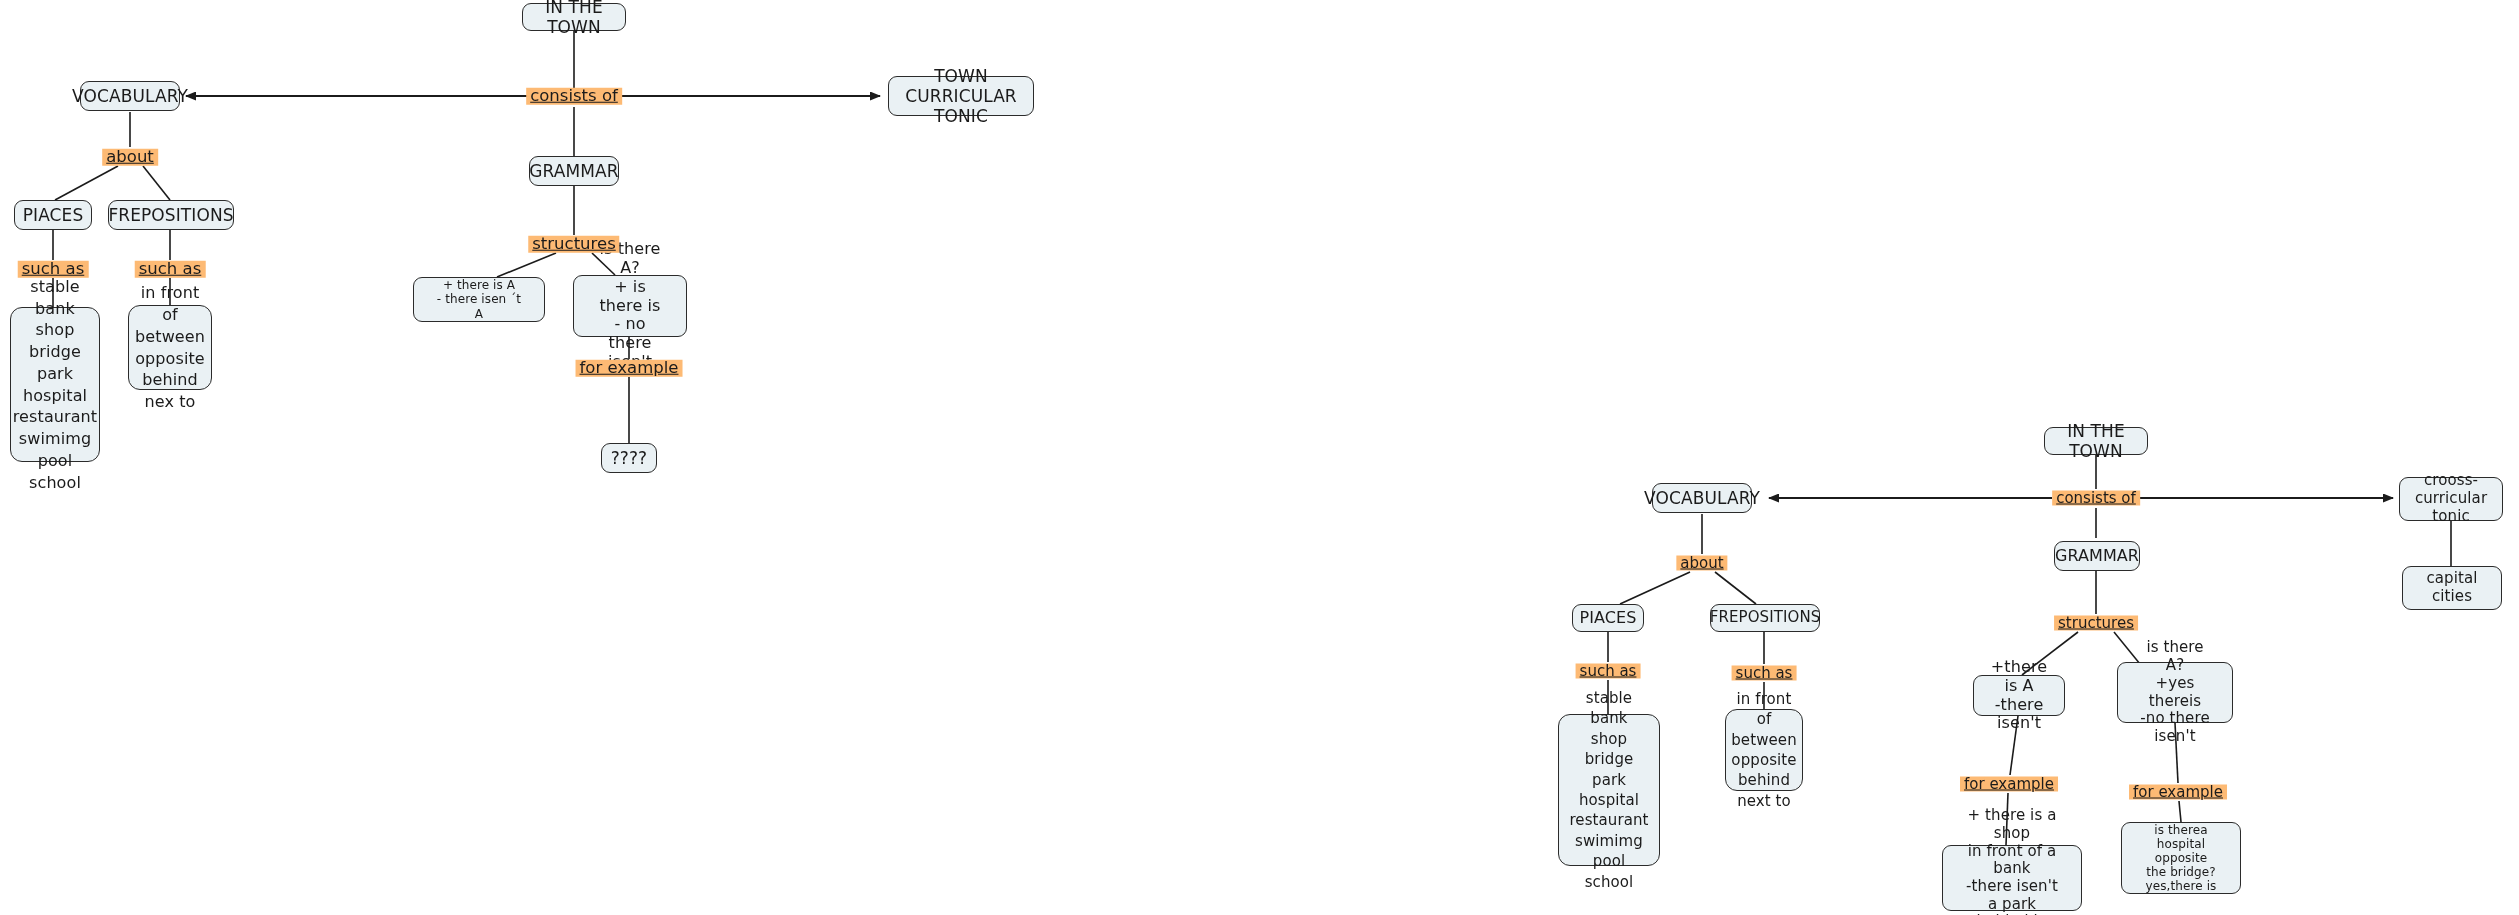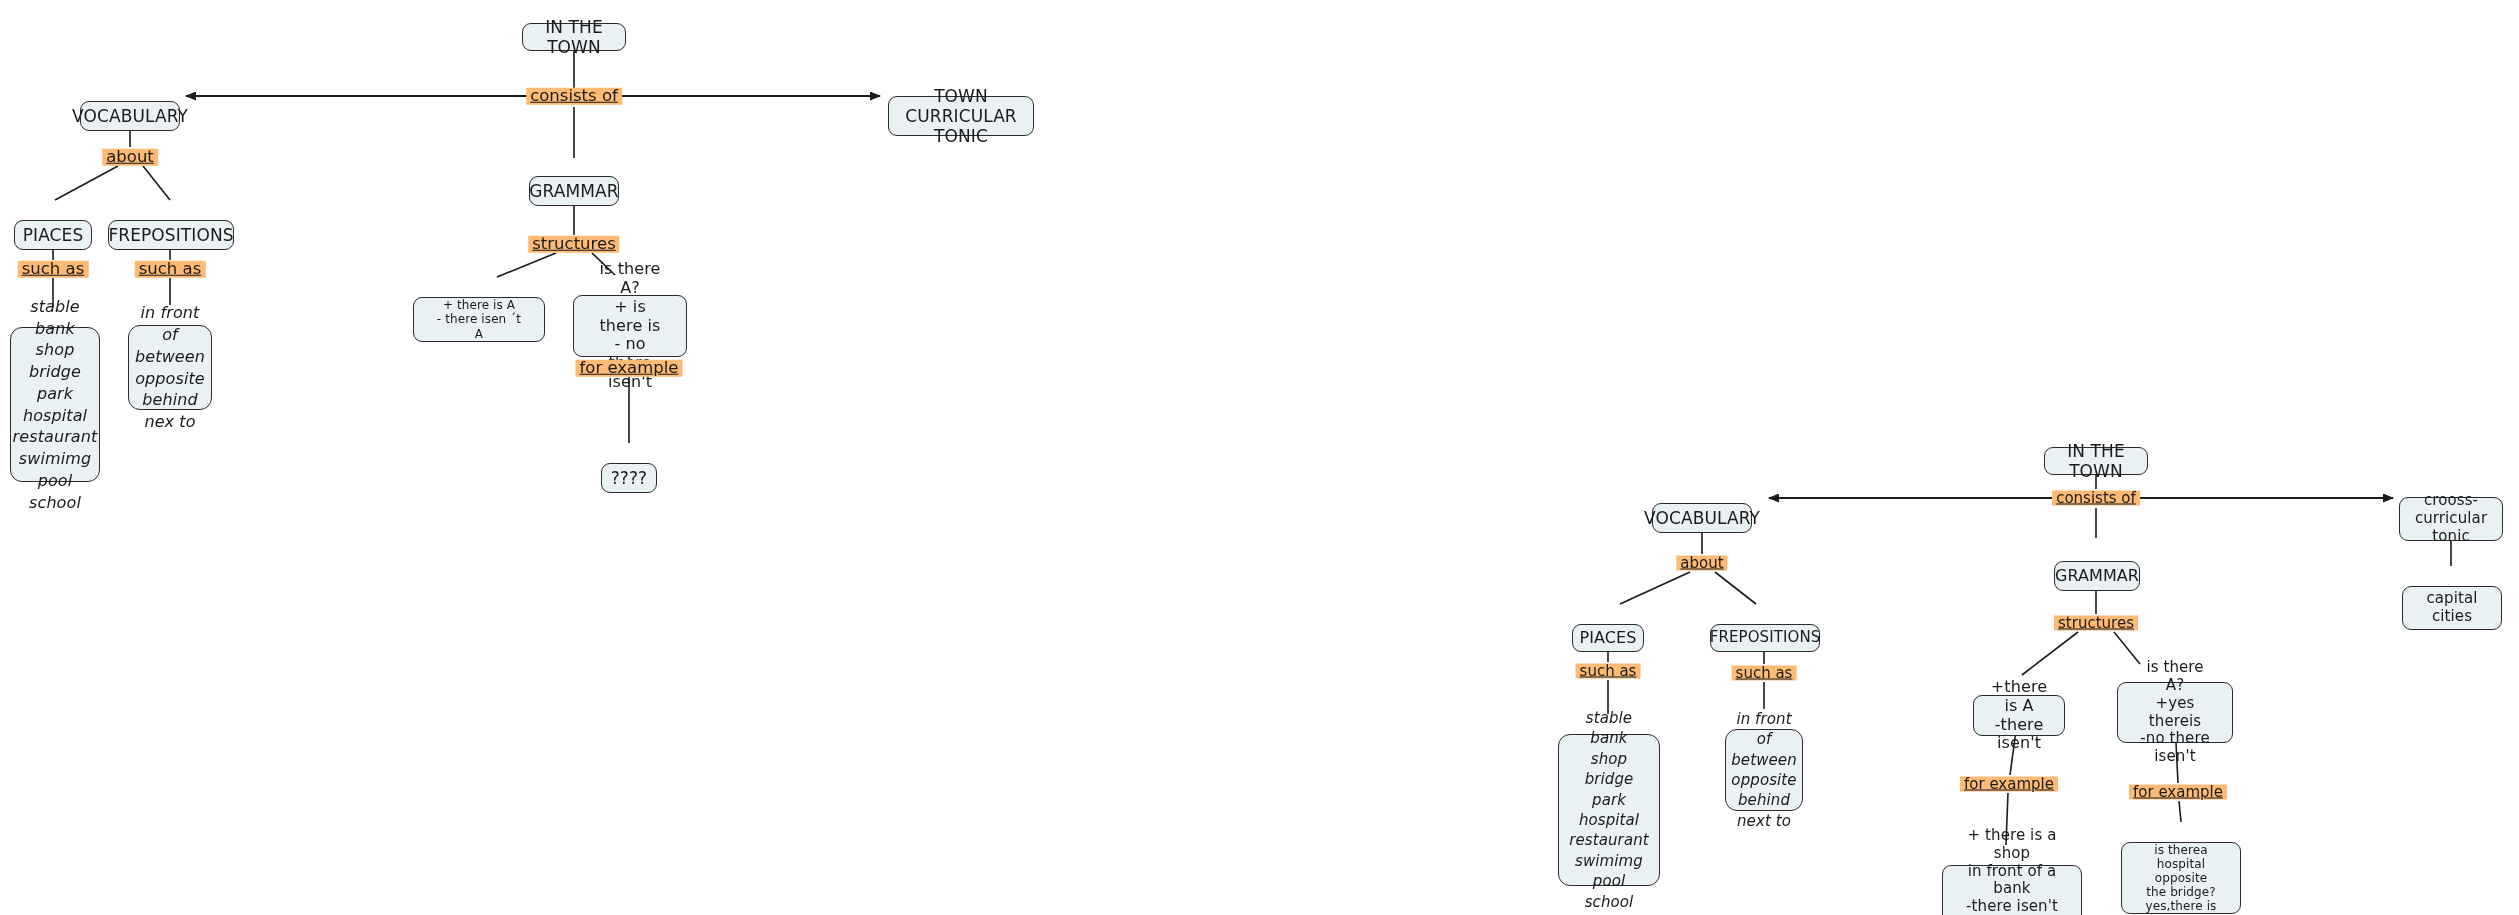--- a/index.html
+++ b/index.html
@@ -36,26 +36,24 @@
     color: #1b1b1b;
     display: flex;
     align-items: center;
     justify-content: center;
     text-align: center;
     line-height: 1.18;
     white-space: pre-line;
     padding: 3px 19px;
     font-size: 17px;
     letter-spacing: 0.1px;
-    margin-top: 20px;
   }
   .node.list {
     border-radius: 12px;
     line-height: 1.36;
-    font-style: italic;
   }
   .label {
     position: absolute;
     color: #1b1b1b;
     font-size: 16.5px;
     background: #fdba74;
     padding: 0 4px;
     white-space: nowrap;
     line-height: 1;
     transform: translate(-50%, -50%);

